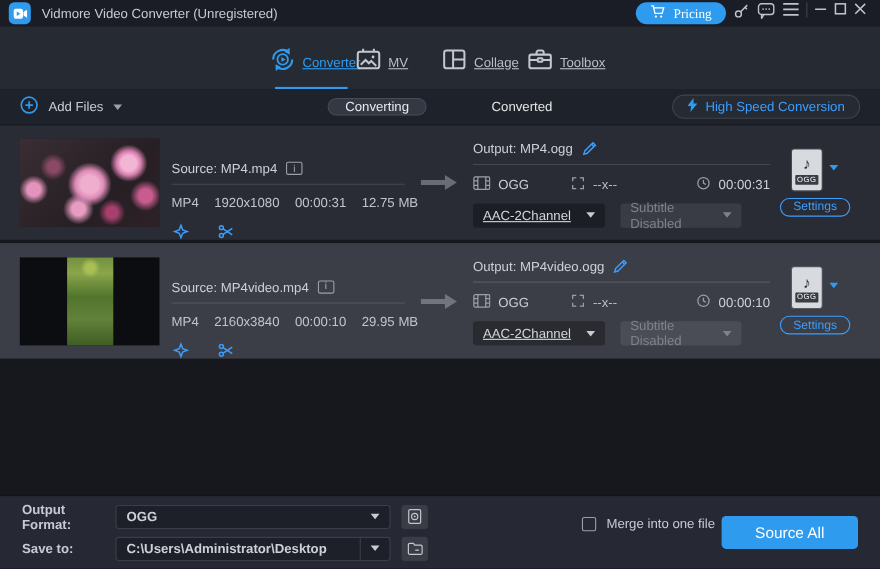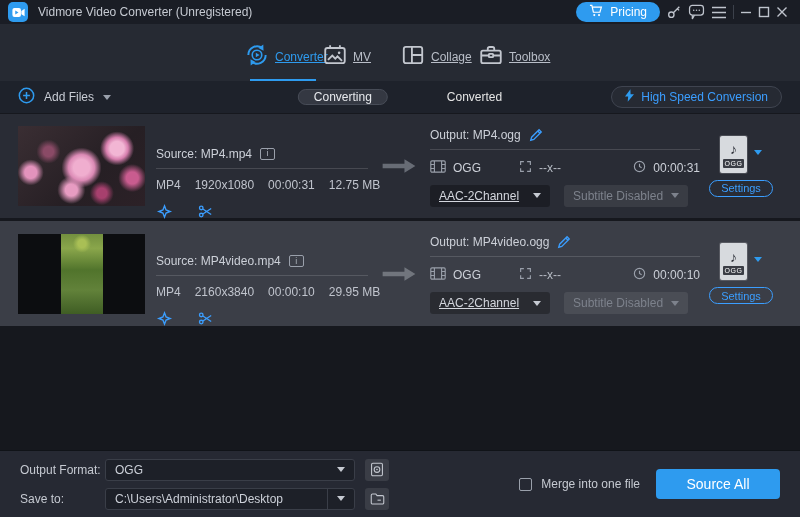--- a/index.html
+++ b/index.html
@@ -10,21 +10,21 @@
     overflow:hidden;
     position:relative;
     -webkit-font-smoothing:antialiased;
   }
   .caret { width:0; height:0; border-left:4px solid transparent; border-right:4px solid transparent; border-top:5px solid currentColor; display:inline-block; }
 
   
   .titlebar { height:24px; background:#1a1d25; display:flex; align-items:center; padding:0 12px 0 8px; }
   .app-icon { width:20px; height:20px; border-radius:5px; background:#2e9bef; margin-right:10px; display:flex; align-items:center; justify-content:center; flex:none; }
   .title-text { font-size:12px; color:#c6cad2; }
-  .tb-right { margin-left:auto; display:flex; align-items:center; gap:6px; }
+  .tb-right { margin-left:auto; display:flex; align-items:flex-start; gap:6px;font-family:Liberation Serif, serif; }
   .pricing-btn { background:#2e9bef; border-radius:11px; height:20px; padding:0 13px; display:flex; align-items:center; gap:7px; color:#fff; font-size:12px; cursor:default; }
   .tb-icon { display:flex; align-items:center; justify-content:center; color:#bfc4cd; }
   .tb-sep { width:1px; height:14px; background:#3c414b; }
 
   
   .navbar { height:57px; background:#262a33; display:flex; justify-content:center; }
   .tab { width:78px; height:100%; display:flex; flex-direction:row; align-items:center; justify-content:flex-start; padding-top:8px; gap:5px; position:relative; color:#b9bec8;text-decoration:underline; }
   .tab .tab-label { font-size:12px; }
   .tab.active { color:#2e9bef; }
   .tab.active::after { content:""; position:absolute; bottom:0; left:6px; right:6px; height:2px; background:#2e9bef; }
@@ -77,40 +77,40 @@
   .edit-pencil { display:flex; align-items:center; }
   .out-meta { display:flex; align-items:center; font-size:12px; color:#ccd0d8; height:18px; }
   .out-meta .grp { display:flex; align-items:center; gap:7px; }
   .out-meta .grp.mid { margin-left:38px; color:#b7bcc5; }
   .out-meta .grp.right { margin-left:auto; }
   .dd-row { margin-top:8px; display:flex; gap:14px; }
   .dd { height:22px; border-radius:3px; display:flex; align-items:center; padding:0 9px; font-size:12px; }
   .dd .caret { margin-left:auto; }
   .dd.audio { width:120px; background:rgba(0,0,0,0.30); color:#d3d6dd;text-decoration:underline; }
   .dd.audio .caret { color:#c6cad2; }
-  .dd.subtitle { width:124px; background:rgba(255,255,255,0.08); color:#7d828c; }
+  .dd.subtitle { width:110px; background:rgba(255,255,255,0.08); color:#7d828c; }
   .dd.subtitle .caret { color:#7d828c; }
   .right-block { margin-left:auto; width:82px; display:flex; flex-direction:column; align-items:center; flex:none; }
   .badge-wrap { display:flex; align-items:flex-start; gap:7px; }
   .doc-icon { width:27px; height:37px; background:#d7dade; border-radius:2px; position:relative; display:flex; align-items:center; justify-content:center; box-shadow:0 0 0 1px rgba(255,255,255,0.15); }
   .doc-note { color:#2a2d35; font-size:14px; margin-top:-10px; }
   .doc-band { position:absolute; bottom:5px; left:3px; right:3px; background:#3a3d45; color:#fff; font-size:7px; text-align:center; padding:1px 0; border-radius:1px; letter-spacing:0.5px; }
   .badge-caret { color:#2e9bef; margin-top:14px; }
   .settings-btn { margin-top:7px; height:17px; padding:0 11px; border:1px solid #3b9eff; border-radius:9px; color:#3b9eff; font-size:11px; display:flex; align-items:center; background:transparent; }
 
   
   .footer { position:absolute; bottom:0; left:0; right:0; height:67px; background:#262933; border-top:1px solid #101318; display:flex; align-items:center; padding:0 20px; }
-  .footer-left { display:flex; flex-direction:column; gap:7px; }
+  .footer-left { display:flex; flex-direction:column; gap:7px;font-weight:bold; }
   .frow { display:flex; align-items:center; height:22px; }
   .flabel { width:85px; font-size:12px; color:#c6cad2; }
   .fselect { width:250px; height:22px; background:#1d2028; border:1px solid #3a3e48; border-radius:3px; display:flex; align-items:center; padding:0 9px; font-size:12px; color:#ccd0d8; }
   .fselect .caret { margin-left:auto; color:#c6cad2; }
   .fselect .split { margin-left:auto; height:100%; display:flex; align-items:center; padding-left:9px; border-left:1px solid #3a3e48; color:#c6cad2; }
   .icon-btn { width:24px; height:22px; background:#3a3d46; border-radius:3px; margin-left:10px; display:flex; align-items:center; justify-content:center; }
-  .footer-right { margin-left:auto; display:flex; align-items:center; gap:16px; }
+  .footer-right { margin-left:auto; display:flex; align-items:flex-start; gap:6px; }
   .merge { display:flex; align-items:center; gap:9px; font-size:12px; color:#c6cad2; }
   .checkbox { width:13px; height:13px; border:1px solid #9aa0ab; border-radius:2px; background:transparent; flex:none; }
   .convert-all { width:124px; height:30px; background:#2e9bef; border-radius:4px; color:#fff; font-size:14px; display:flex; align-items:center; justify-content:center; }
 </style>
 </head>
 <body>
 
 <div class="titlebar">
   <div class="app-icon">
     <svg width="13" height="11" viewBox="0 0 16 13">

